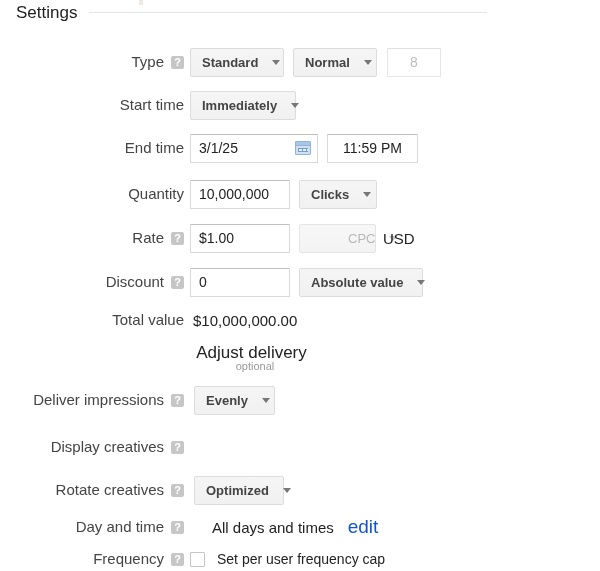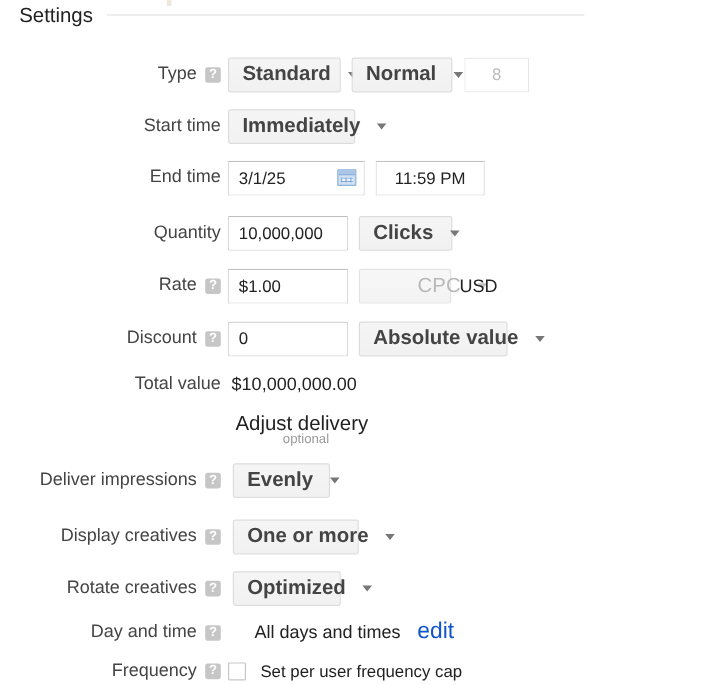--- a/index.html
+++ b/index.html
@@ -101,21 +101,21 @@
   .select-btn {
     display: inline-flex;
     align-items: center;
     justify-content: space-between;
     height: 29px;
     box-sizing: border-box;
     background: linear-gradient(#f5f5f5, #f1f1f1);
     border: 1px solid #dcdcdc;
     border-radius: 2px;
     padding: 0 8px 0 11px;
-    font-size: 17px;
+    font-size: 13px;
     font-weight: bold;
     color: #444;
     cursor: pointer;
     white-space: nowrap;
     user-select: none;
   }
   .select-btn.disabled {
     color: #b8b8b8;
     background: linear-gradient(#f7f7f7, #f3f3f3);
     border-color: #e4e4e4;
@@ -286,21 +286,21 @@
     </div>
   </div>
 </div>
 
 <div class="row abs" style="top:132px;height:32px;">
   <div class="label-cell">
     <span class="label-text">End time</span>
   </div>
   <div class="field-cell">
     <span class="date-wrap">
-      <input class="text-input" style="width: 114px; padding-right: 21px;" value="3/1/25">
+      <input class="text-input" style="width: 128px; padding-right: 21px;" value="3/1/25">
       <span class="cal-icon"></span>
     </span>
     <input class="text-input center" style="width: 91px; margin-left: 9px;" value="11:59 PM">
   </div>
 </div>
 
 <div class="row abs" style="top:178px;height:32px;">
   <div class="label-cell">
     <span class="label-text">Quantity</span>
   </div>
@@ -368,26 +368,20 @@
       <span class="caret"></span>
     </div>
   </div>
 </div>
 
 <div class="row abs" style="top:431px;height:32px;">
   <div class="label-cell">
     <span class="label-text">Display creatives</span>
     <span class="help-icon"></span>
   </div>
-  <div class="field-cell">
-    <div class="select-btn" style="width:105px;margin-left:4px;">
-      <span>One or more</span>
-      <span class="caret"></span>
-    </div>
-  </div>
 </div>
 
 <div class="row abs" style="top:474px;height:32px;">
   <div class="label-cell">
     <span class="label-text">Rotate creatives</span>
     <span class="help-icon"></span>
   </div>
   <div class="field-cell">
     <div class="select-btn" style="width:90px;margin-left:4px;">
       <span>Optimized</span>

